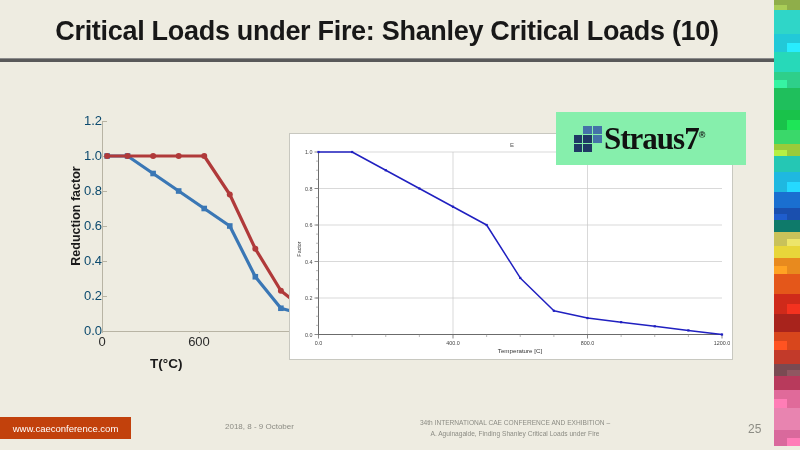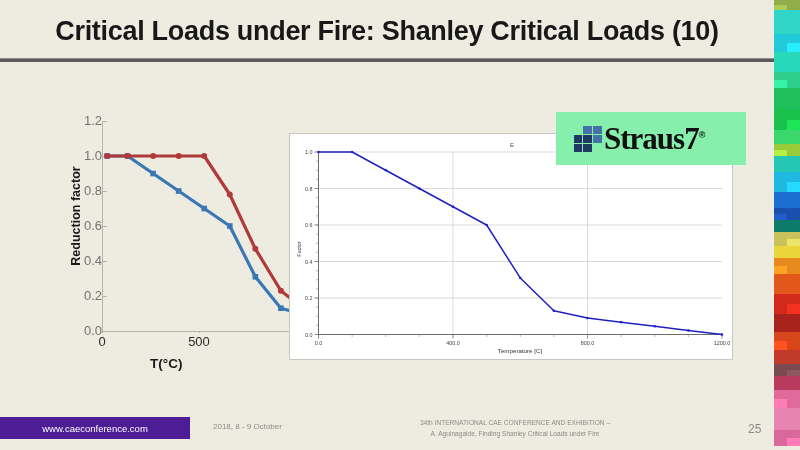--- a/index.html
+++ b/index.html
@@ -83,21 +83,21 @@
     font-size: 13.5px;
     font-weight: bold;
     color: #1a1a1a;
   }
   .mc-ytick {
     position: absolute;
     right: 238px;
     width: 40px;
     text-align: right;
     font-size: 13px;
-    color: #737373;
+    color: #0c4a6e;
   }
   .mc-xtick {
     position: absolute;
     top: 221px;
     width: 40px;
     text-align: center;
     font-size: 13px;
     color: #2b2b2b;
   }
   #mc-plot {
@@ -149,31 +149,31 @@
     font-size: 9px;
     color: #111111;
     vertical-align: super;
     font-family: "Liberation Sans", sans-serif;
   }
 
   
   #footer-url {
     position: absolute;
     left: 0; top: 417px;
-    width: 190px; height: 22px;
-    background: #4c1d95;
+    width: 131px; height: 22px;
+    background: #c2410c;
     color: #ffffff;
     font-size: 9.5px;
     display: flex;
     align-items: center;
     justify-content: center;
   }
   #footer-date {
     position: absolute;
-    left: 213px; top: 422px;
+    left: 225px; top: 422px;
     font-size: 8px;
     color: #8c8c84;
   }
   #footer-center {
     position: absolute;
     left: 380px; top: 418px;
     width: 270px;
     text-align: center;
     font-size: 6.6px;
     line-height: 1.65;
@@ -203,21 +203,21 @@
 
     <div class="mc-ytick" style="top:0px">1.2</div>
     <div class="mc-ytick" style="top:35px">1.0</div>
     <div class="mc-ytick" style="top:70px">0.8</div>
     <div class="mc-ytick" style="top:105px">0.6</div>
     <div class="mc-ytick" style="top:140px">0.4</div>
     <div class="mc-ytick" style="top:175px">0.2</div>
     <div class="mc-ytick" style="top:210px">0.0</div>
 
     <div class="mc-xtick" style="left:42px">0</div>
-    <div class="mc-xtick" style="left:139px">500</div>
+    <div class="mc-xtick" style="left:139px">600</div>
 
     <div id="mc-plot">
       <svg width="230" height="212" viewBox="0 0 230 212">
 
         <line x1="0.5" y1="0" x2="0.5" y2="210" stroke="#b8b4a4" stroke-width="1"></line>
         <line x1="0" y1="210.5" x2="230" y2="210.5" stroke="#b8b4a4" stroke-width="1"></line>
 
         <g stroke="#b8b4a4" stroke-width="1">
           <line x1="0.5" y1="0.5" x2="5" y2="0.5"></line>
           <line x1="0.5" y1="35.5" x2="5" y2="35.5"></line>

